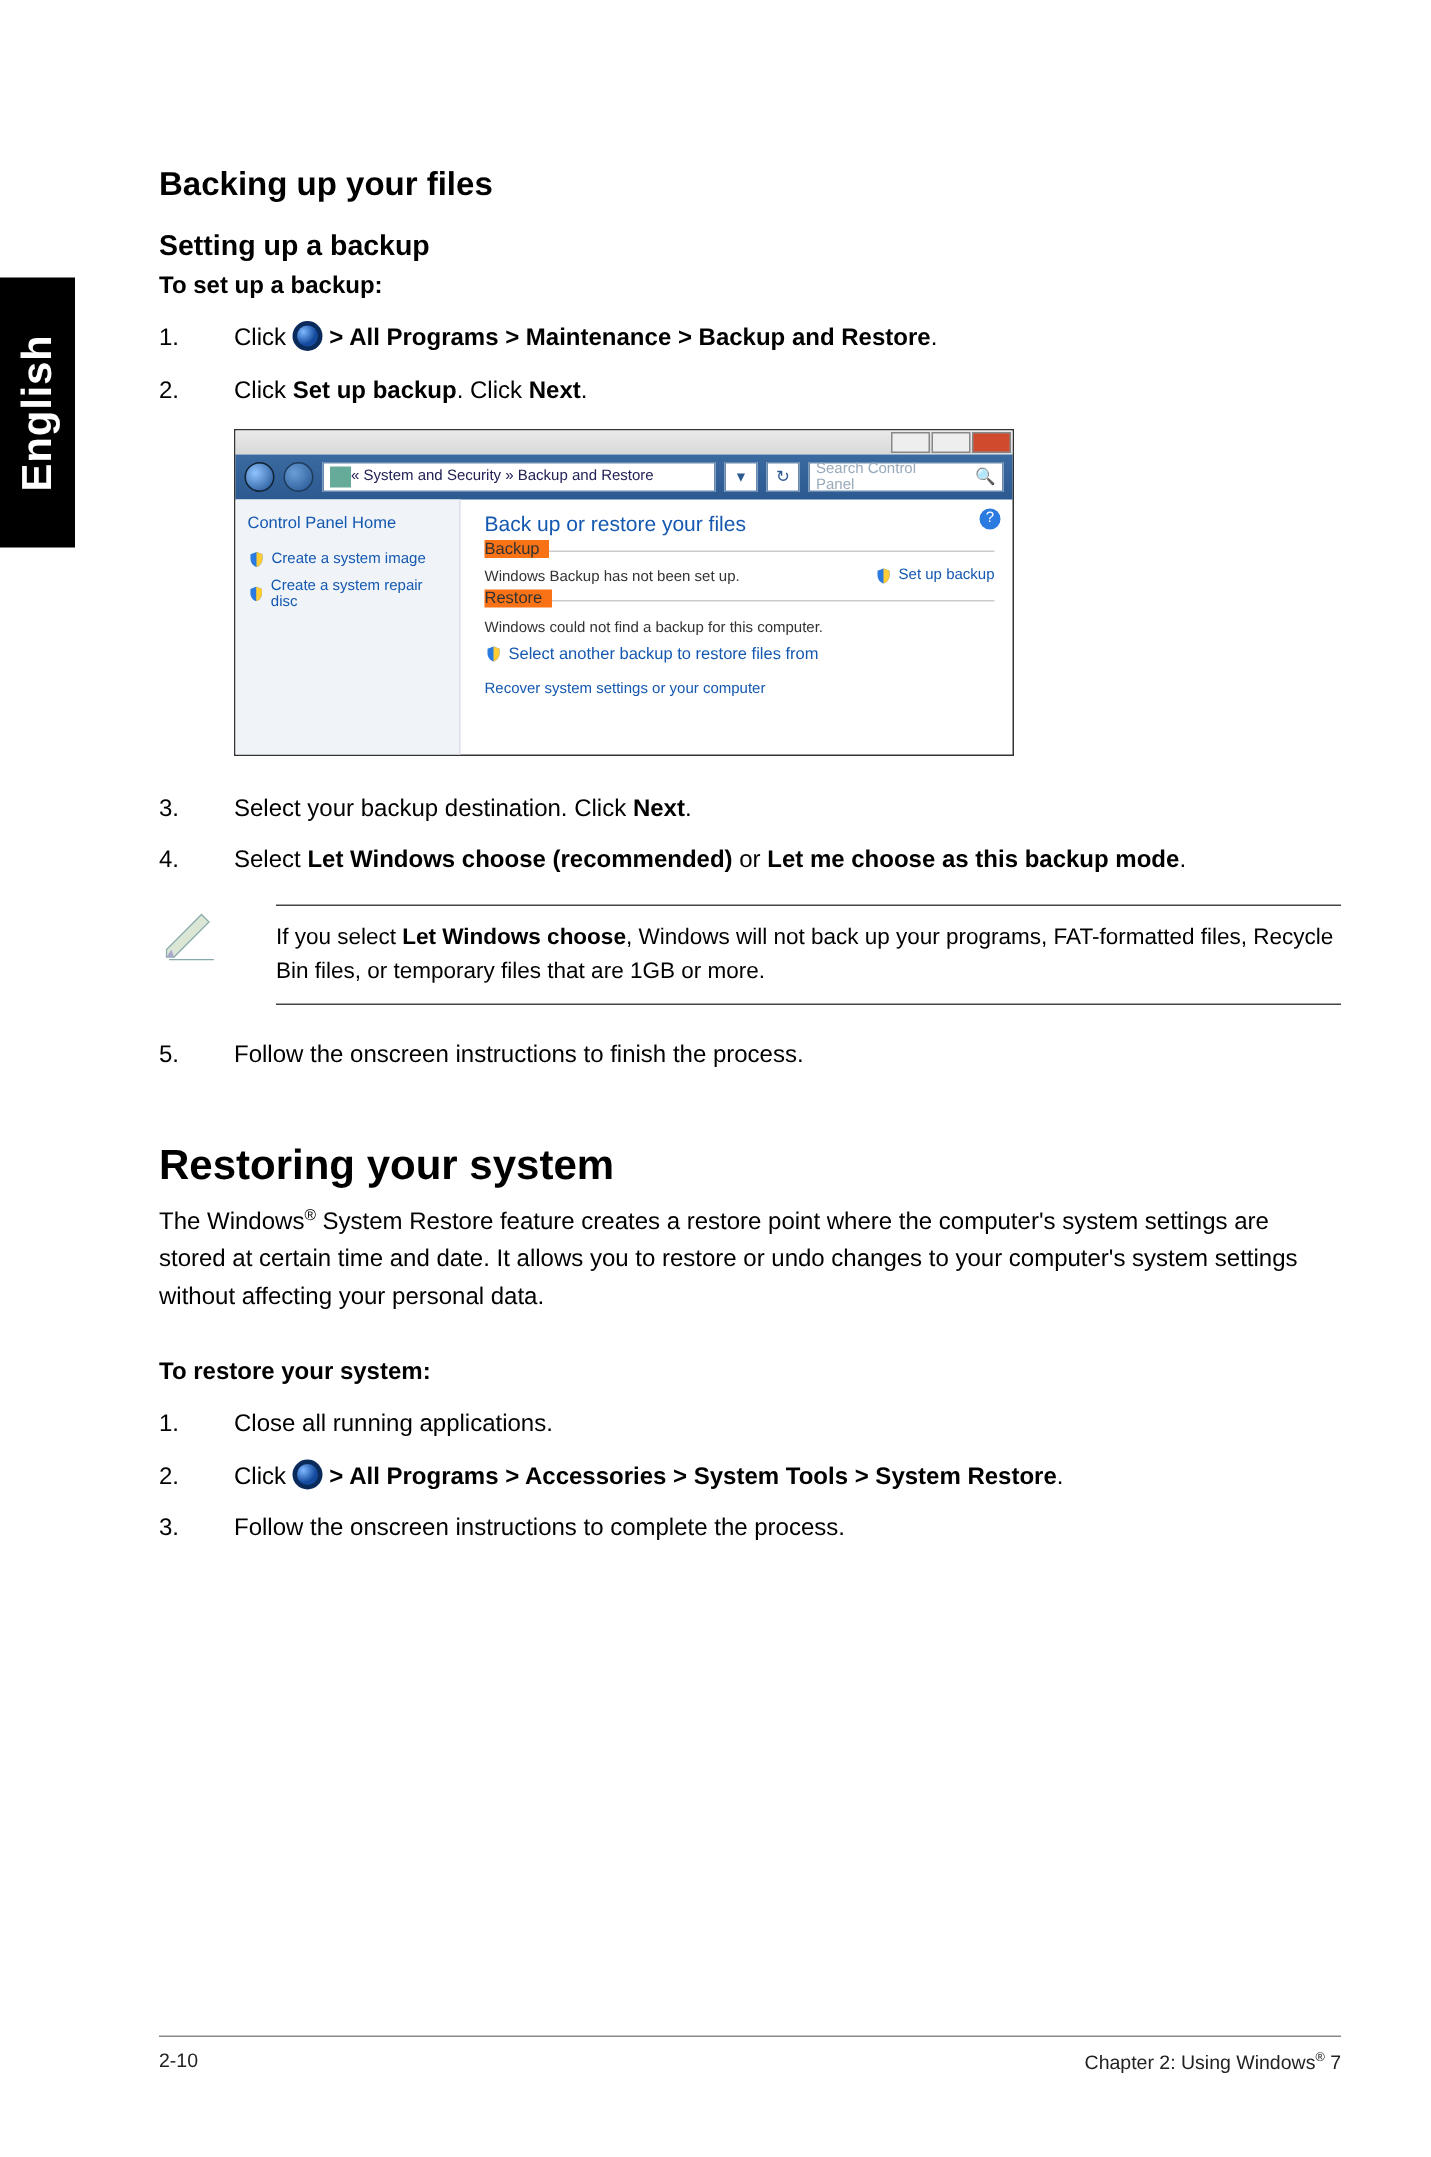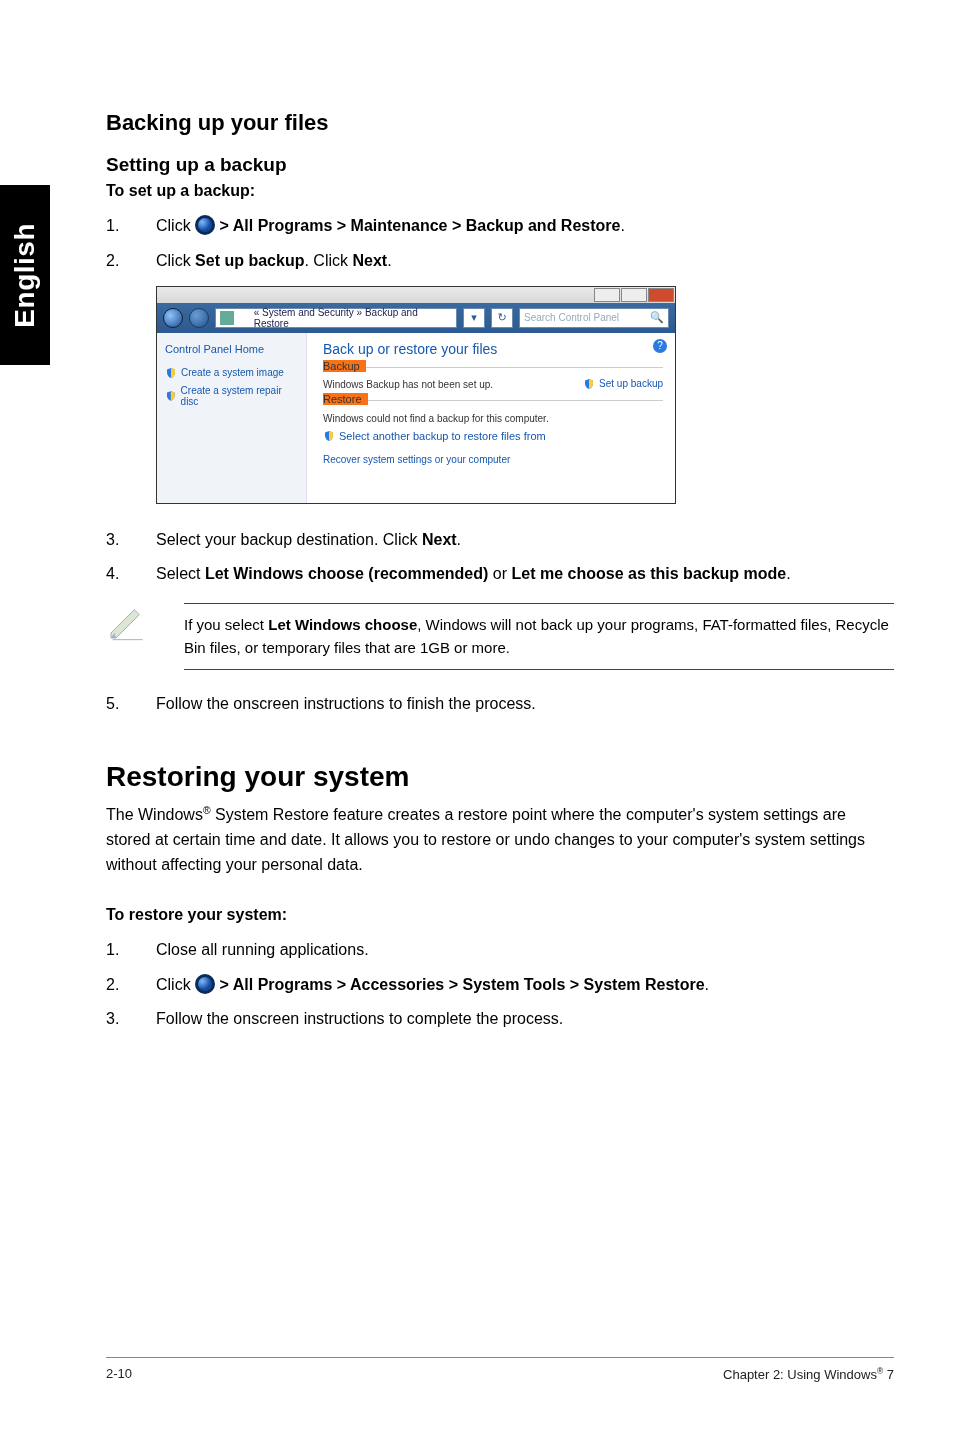--- a/index.html
+++ b/index.html
@@ -91,25 +91,25 @@
     .crumb {
       flex: 1;
       height: 20px;
       background: #fff;
       border: 1px solid #6a8ab0;
       display: flex;
       align-items: center;
       padding: 0 4px;
       color: #333;
       font-size: 10px;
-      display: flex; gap: 20px;
+      display: flex; gap: 0;
     }
     .crumb .chip { color: #225; }
     .refresh-box { width: 22px; height: 20px; background:#fff; border:1px solid #6a8ab0; display:flex;align-items:center;justify-content:center;color:#2c5a90;font-size:11px;}
-    .search-box { width: 150px; height: 20px; background: #fff; border: 1px solid #6a8ab0; color:#9ab; padding: 0 4px; display:flex; align-items:center; justify-content:space-between;gap:20px;}
+    .search-box { width: 130px; height: 20px; background: #fff; border: 1px solid #6a8ab0; color:#9ab; padding: 0 4px; display:flex; align-items:center; justify-content:flex-start;gap:20px;}
     .search-box .mag { color:#5a8; }
     .shot-body { display: flex; }
     .shot-left {
       width: 150px;
       background: #f0f4f8;
       padding: 10px 8px;
       border-right: 1px solid #dde;
       min-height: 170px;
     }
     .cp-home { color: #1558b0; font-size: 11px; display:block; margin-bottom: 12px; }

